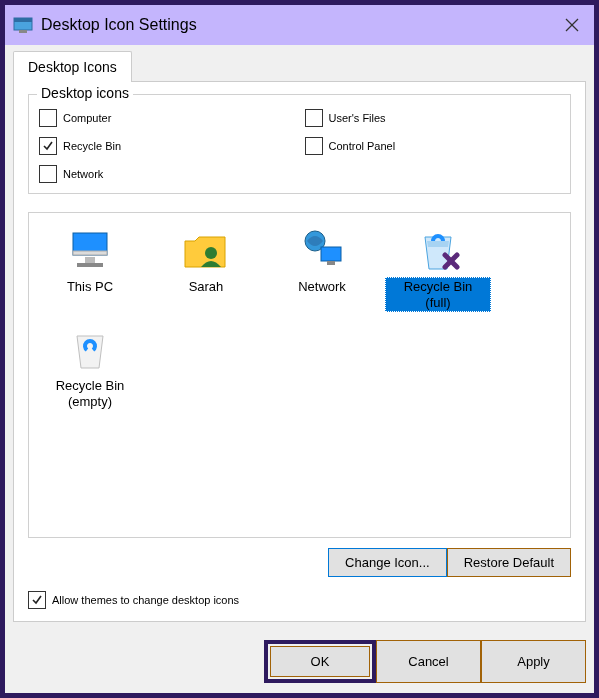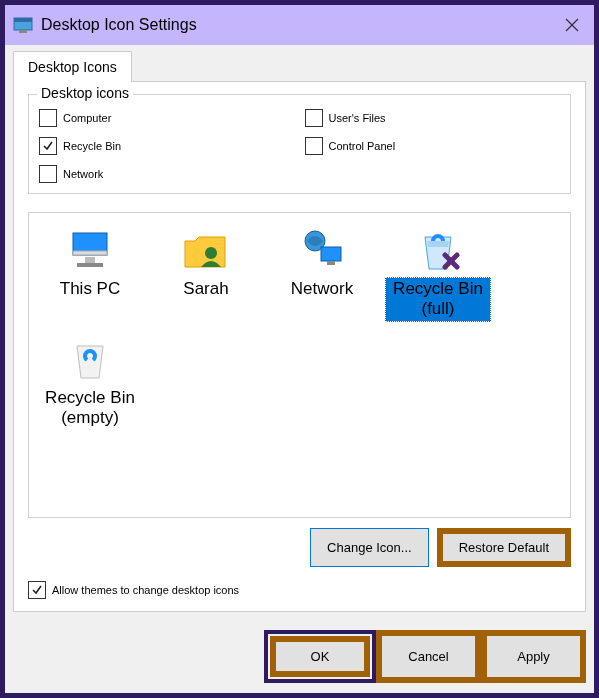--- a/index.html
+++ b/index.html
@@ -124,40 +124,39 @@
   cursor: pointer;
 }
 .icon-graphic {
   width: 50px; height: 48px;
   display: flex;
   align-items: center;
   justify-content: center;
 }
 .icon-label {
   text-align: center;
-  font-size: 17px;
+  font-size: 13px;
   margin-top: 2px;
   padding: 1px 4px;
   line-height: 1.2;
   border: 1px dotted transparent;
 }
 .icon-item.selected .icon-label {
   background: #0078d7;
   color: #000000;
   border-color: #fff;
 }
 .btn-row {
   display: flex;
   justify-content: flex-end;
-  gap: 8px;
   margin-top: 10px;
 }
 .btn {
   background: #e1e1e1;
-  border: 6px solid #a16207;
+  border: 1px solid #a16207;
   padding: 6px 16px;
   font-size: 13px;
   cursor: pointer;
   min-width: 100px;
   text-align: center;
 }
 .btn.default {
   border: 1px solid #0078d7;
 }
 .themes-check {

